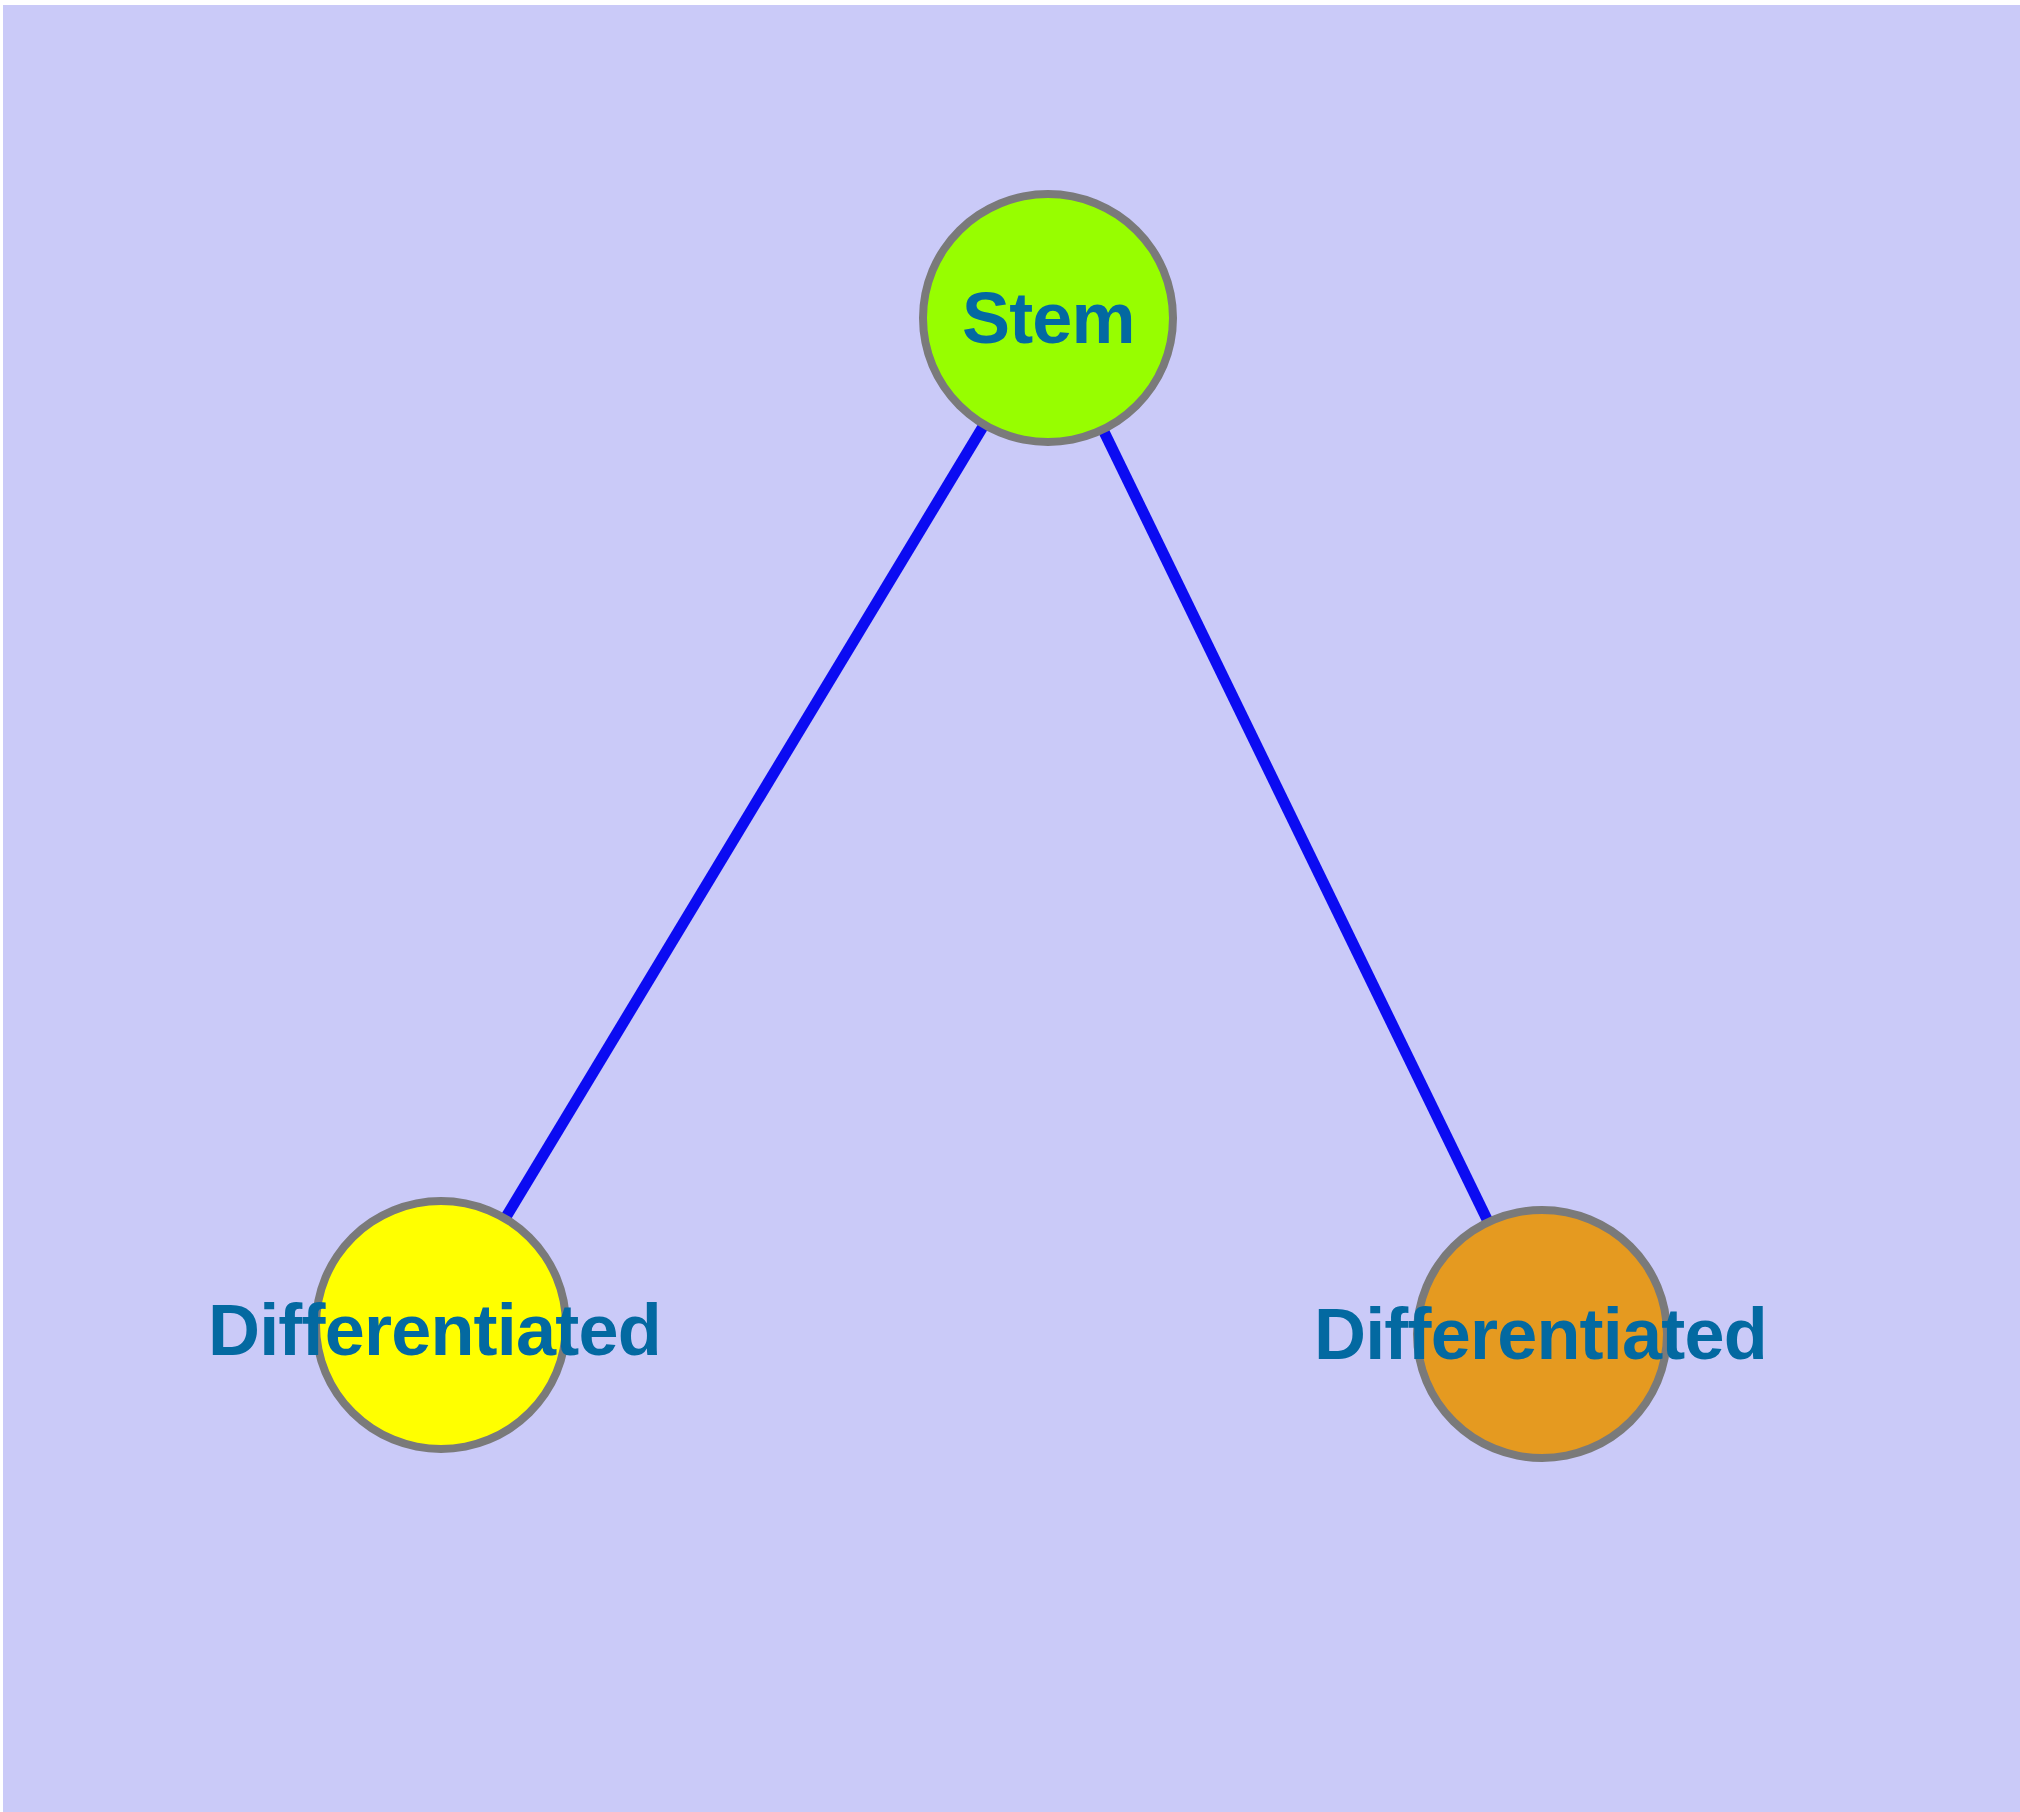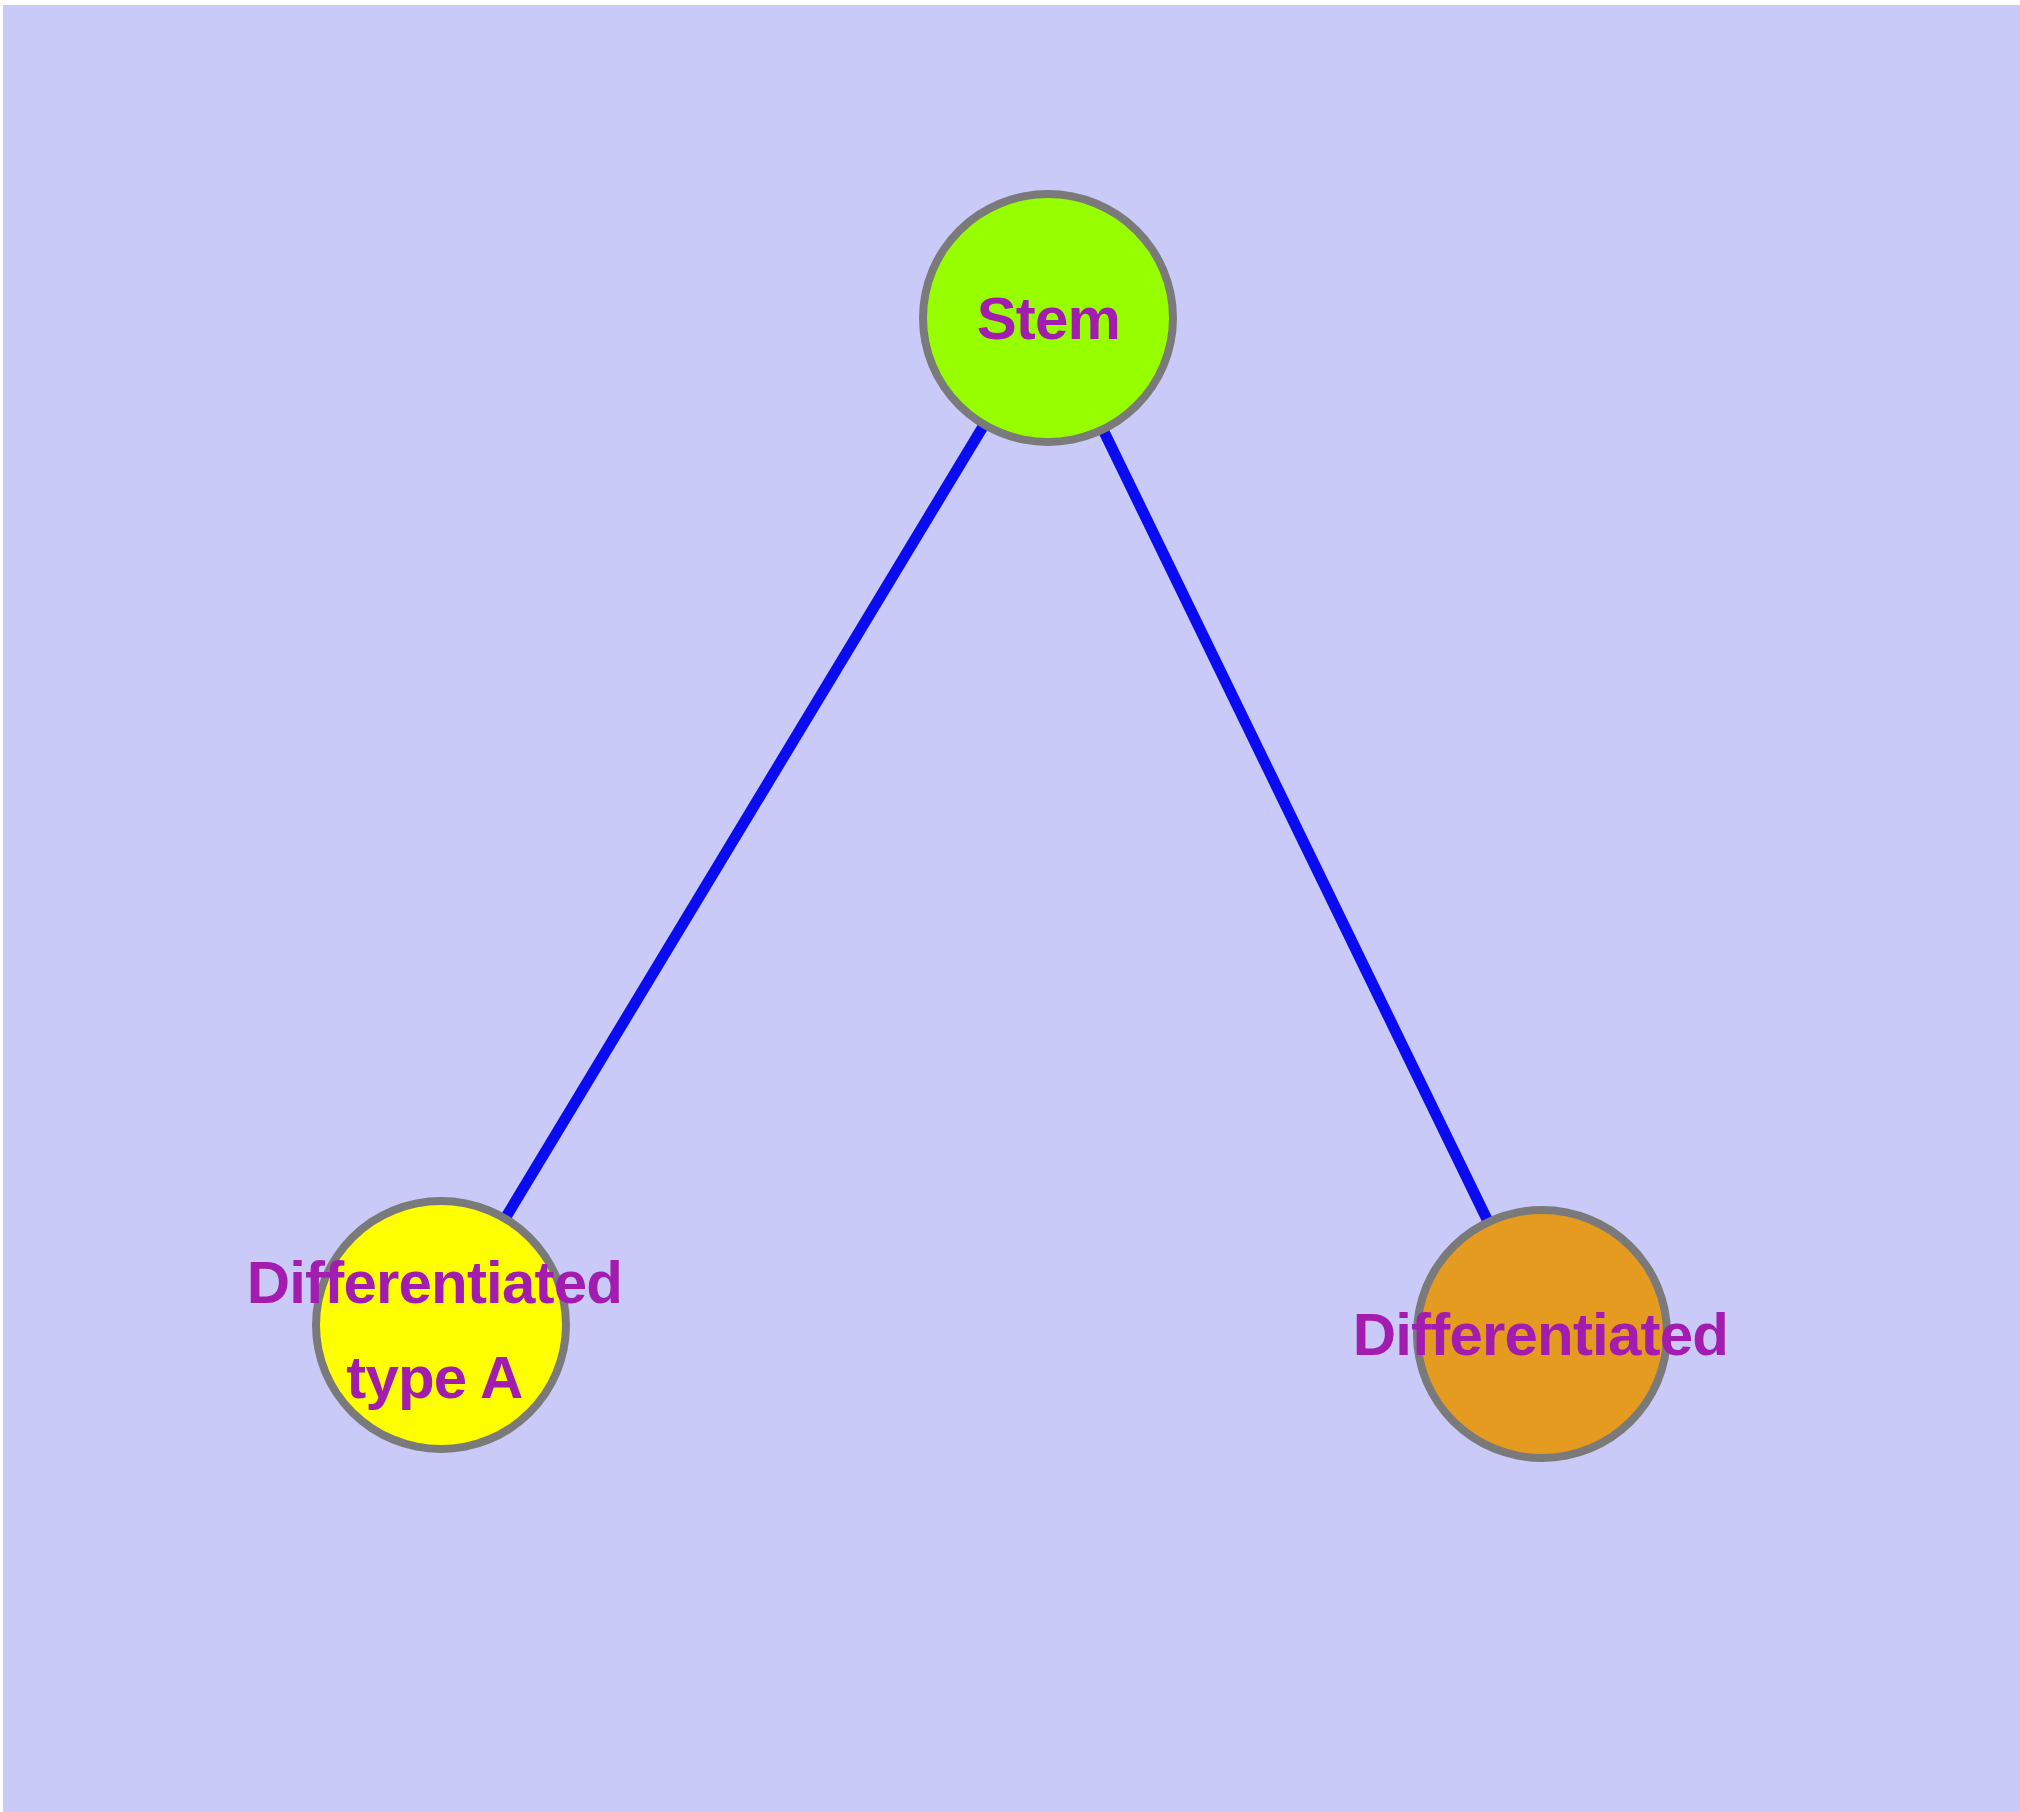--- a/index.html
+++ b/index.html
@@ -41,23 +41,23 @@
     border: 8.5px solid #7a7a7a;
     border-radius: 50%;
   }
   .node-stem   { left: 916px; top: 185px;  background: #97fe00; }
   .node-type-a { left: 309px;  top: 1192px; background: #ffff00; }
   .node-type-b { left: 1410px; top: 1201px; background: #e59a20; }
 
   .node-label {
     position: absolute;
     transform: translate(-50%, -50%);
-    color: #a21caf;
+    color: #0369a1;
     font-weight: bold;
-    font-size: 60px;
+    font-size: 72px;
     line-height: 95px;
     text-align: center;
     white-space: nowrap;
     letter-spacing: -0.8px;
   }
   .label-stem   { left: 1045px; top: 313px; }
   .label-type-a { left: 431px;  top: 1325px; }
   .label-type-b { left: 1537px; top: 1329px; }
 </style>
 </head>
@@ -72,21 +72,20 @@
     </svg>
 
     <div class="node node-stem"></div>
     <div class="node node-type-a"></div>
     <div class="node node-type-b"></div>
 
     <div class="node-label label-stem">Stem</div>
 
     <div class="node-label label-type-a">
       <div>Differentiated</div>
-      <div>type A</div>
     </div>
 
     <div class="node-label label-type-b">
       <div>Differentiated</div>
     </div>
 
   </div>
 </div>
 
 

